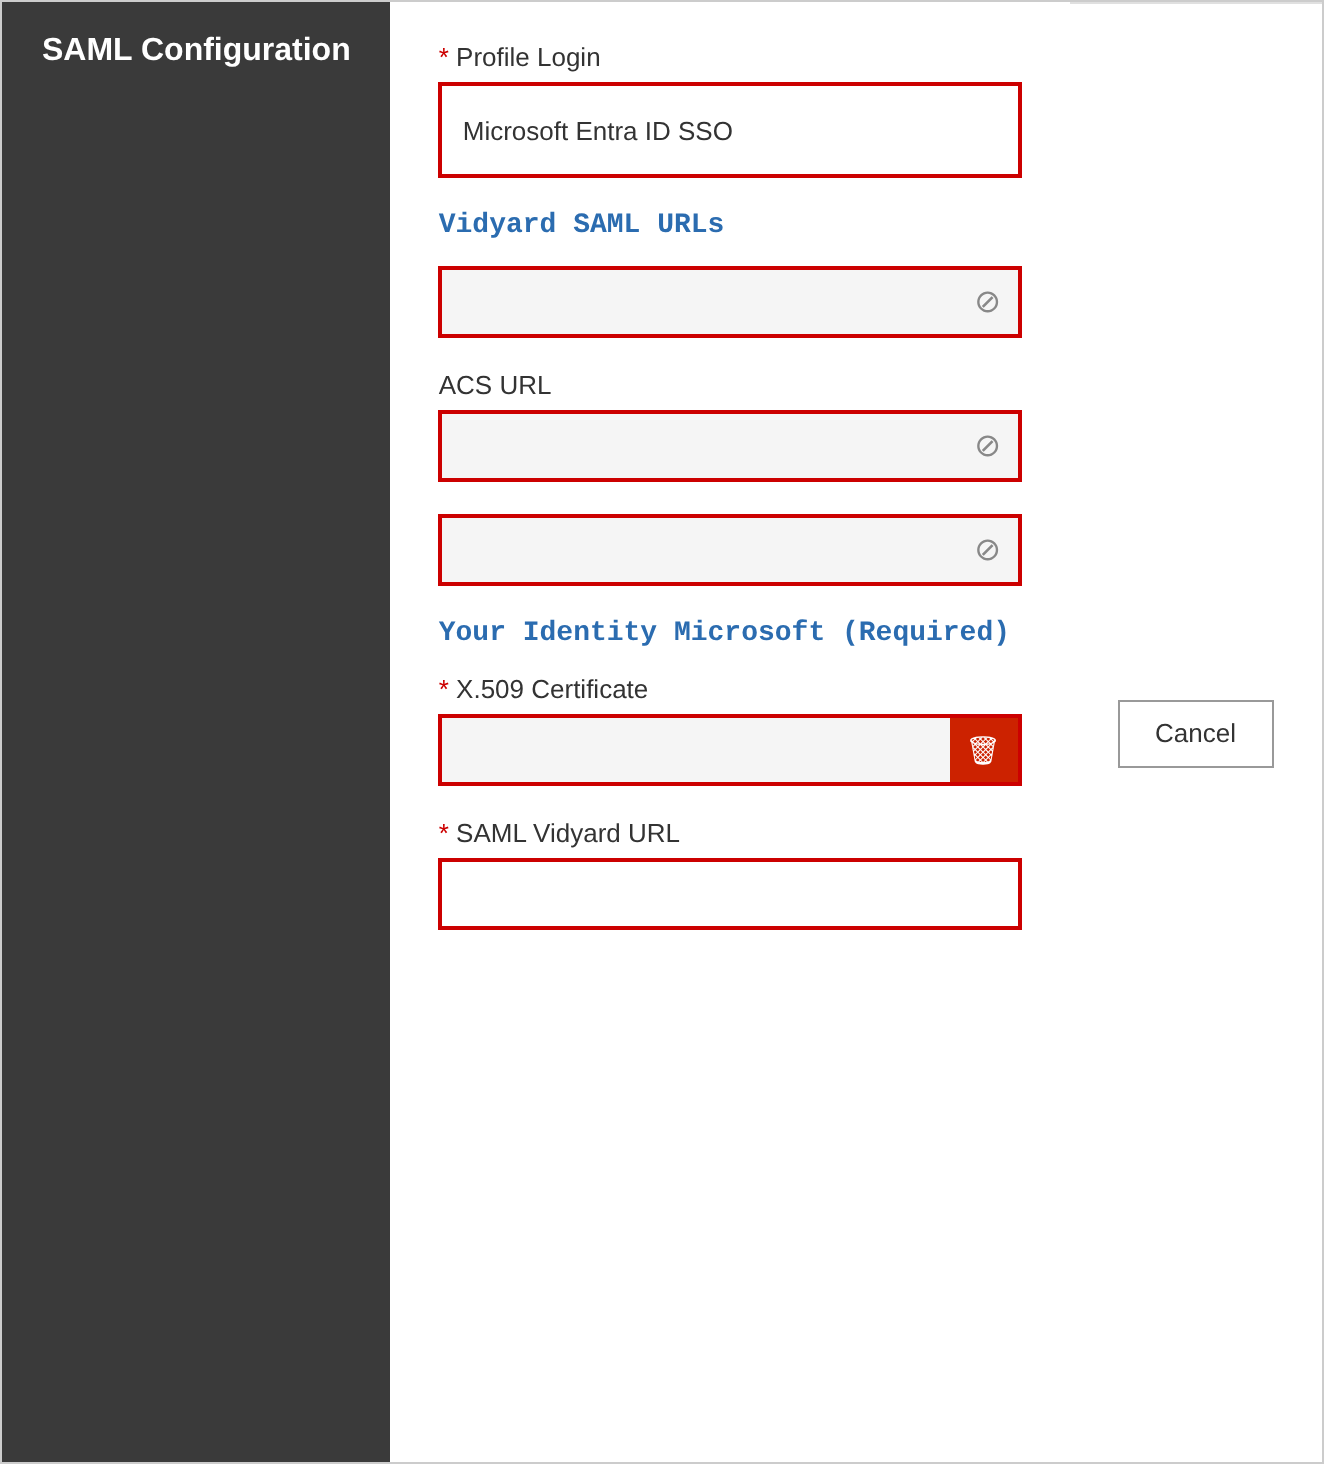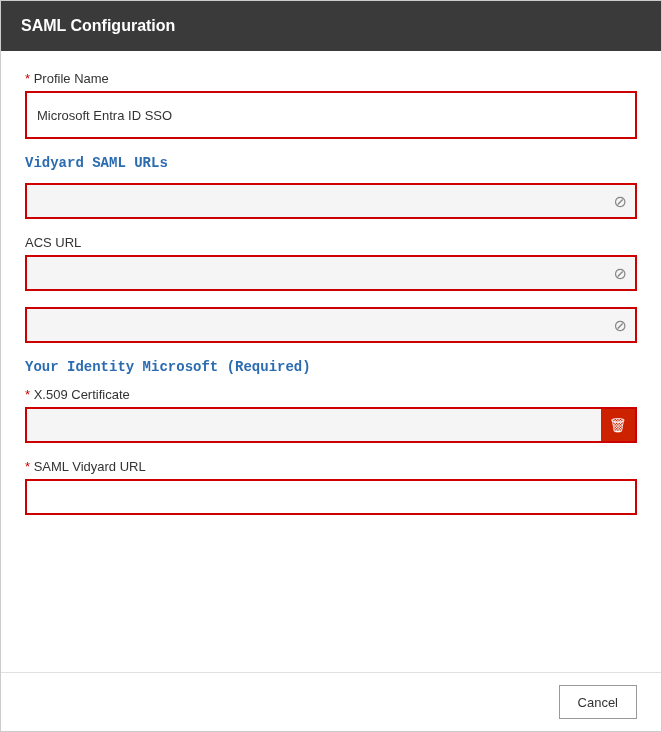--- a/index.html
+++ b/index.html
@@ -16,21 +16,20 @@
       align-items: center;
       min-height: 100vh;
     }
 
     .modal-container {
       width: 662px;
       height: 732px;
       background: #ffffff;
       border: 1px solid #ccc;
       display: flex;
-      flex-direction: column;
       overflow: hidden;
       position: relative;
     }
 
     .modal-header {
       background: #3a3a3a;
       color: #ffffff;
       padding: 16px 20px;
       font-size: 16px;
       font-weight: bold;
@@ -196,21 +195,21 @@
 
 <div class="modal-container">
 
   <div class="modal-header">
     <span>SAML Configuration</span>
   </div>
 
   <div class="modal-body">
 
     <div class="field-group">
-      <label class="field-label required">Profile Name</label>
+      <label class="field-label required">Profile Login</label>
       <input class="profile-name-input" type="text" value="Microsoft Entra ID SSO" style="">
     </div>
 
     <div class="section-title">Vidyard SAML URLs</div>
 
     <div class="field-group">
       <div class="input-with-icon">
         <input class="text-input" type="text" value="" style="">
         <span class="input-icon">⊘</span>
       </div>

